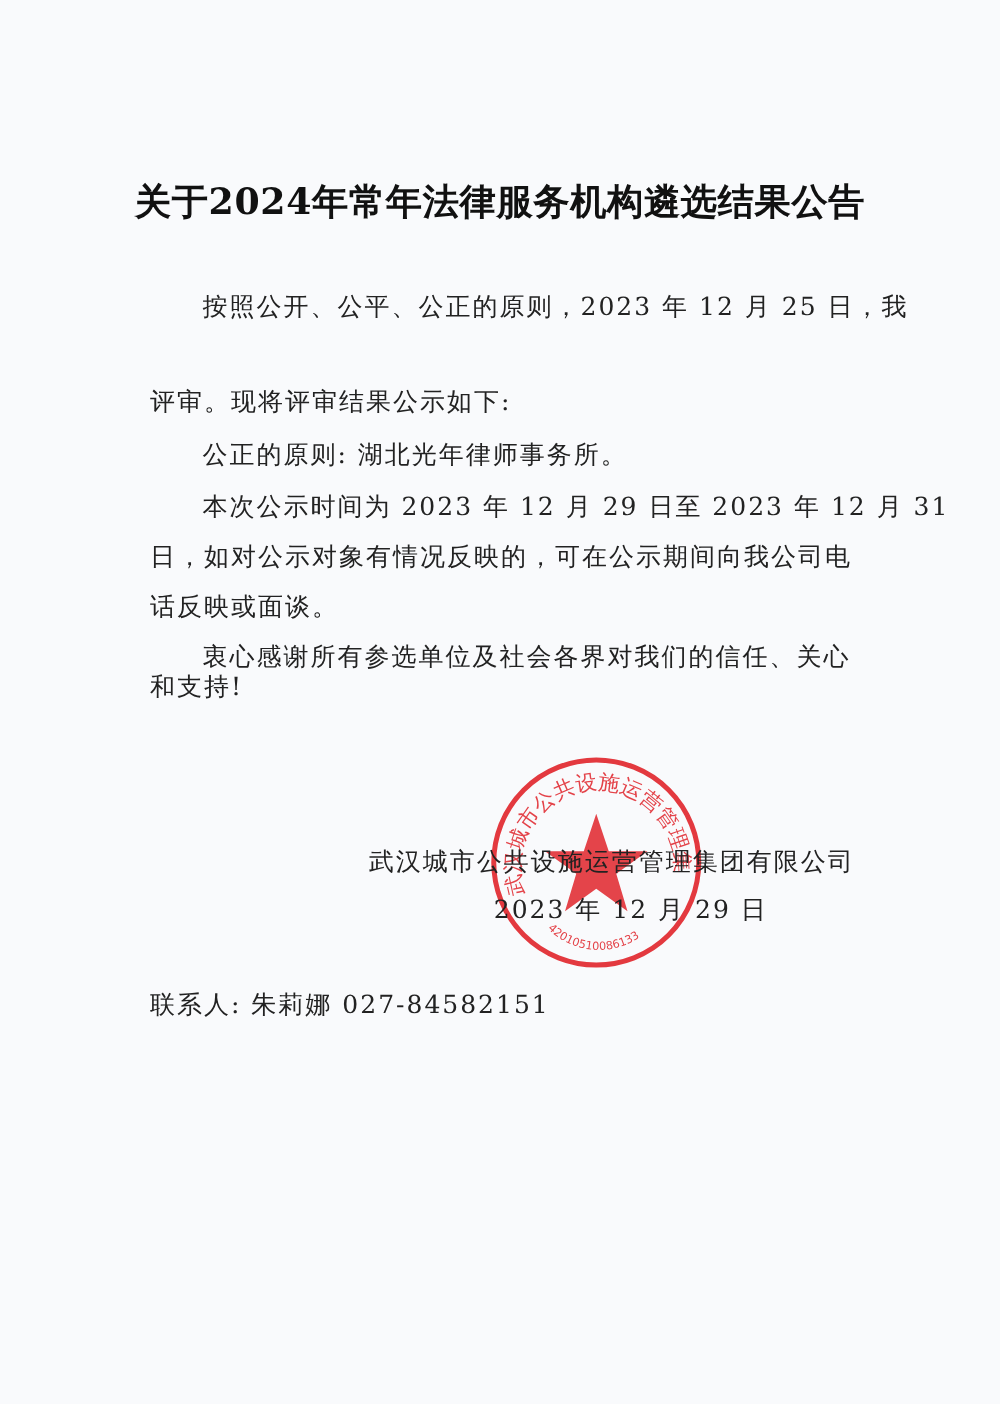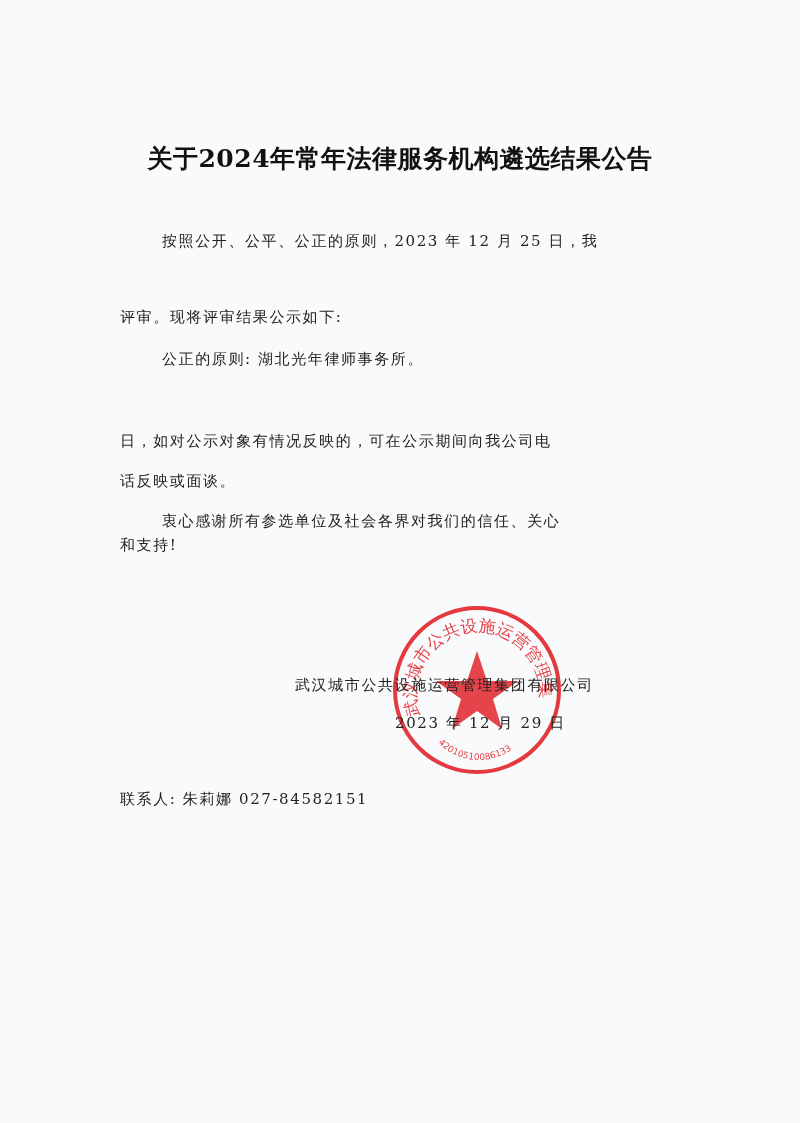--- a/index.html
+++ b/index.html
@@ -5,42 +5,43 @@
   html, body { margin: 0; padding: 0; }
   body {
     width: 800px; height: 1123px; position: relative; overflow: hidden;
     background: #f9fafc;
     font-family: "DejaVu Serif", "Liberation Serif", serif;
     color: #1d1d1d;
   }
   .page { position: absolute; inset: 0; }
   .title {
     position: absolute; left: 0; right: 0; top: 142px;
-    text-align: center; font-size: 25px; font-weight: bold; letter-spacing: 0.5px;
+    text-align: center; font-size: 29px; font-weight: bold; letter-spacing: 0.5px;
     color: #111;
   }
   .line {
-    position: absolute; font-size: 15px; white-space: nowrap; letter-spacing: 1.6px;
+    position: absolute; font-size: 20px; white-space: nowrap; letter-spacing: 1.6px;
     color: #222;
   }
   .stamp {
     position: absolute; left: 390px; top: 603px; width: 175px; height: 175px;
   }
 </style>
 </head>
 <body>
 
 <div class="page">
   <div class="title">关于2024年常年法律服务机构遴选结果公告</div>
 
   <div class="line" style="left:162px; top:232px;">按照公开、公平、公正的原则，2023 年 12 月 25 日，我</div>
   <div class="line" style="left:120px; top:308px;">评审。现将评审结果公示如下:</div>
 
   <div class="line" style="left:162px; top:350px;">公正的原则: 湖北光年律师事务所。</div>
 
+  <div class="line" style="left:162px; top:392px;">本次公示时间为 2023 年 12 月 29 日至 2023 年 12 月 31</div>
   <div class="line" style="left:120px; top:432px;">日，如对公示对象有情况反映的，可在公示期间向我公司电</div>
   <div class="line" style="left:120px; top:472px;">话反映或面谈。</div>
 
   <div class="line" style="left:162px; top:512px;">衷心感谢所有参选单位及社会各界对我们的信任、关心</div>
   <div class="line" style="left:120px; top:536px;">和支持!</div>
 
   <svg class="stamp" viewBox="0 0 175 175">
     <defs>
       <path id="arc" d="M 30 112 A 62 62 0 1 1 150 95"></path>
       <path id="arc2" d="M 48 140 A 58 58 0 0 0 130 140"></path>

